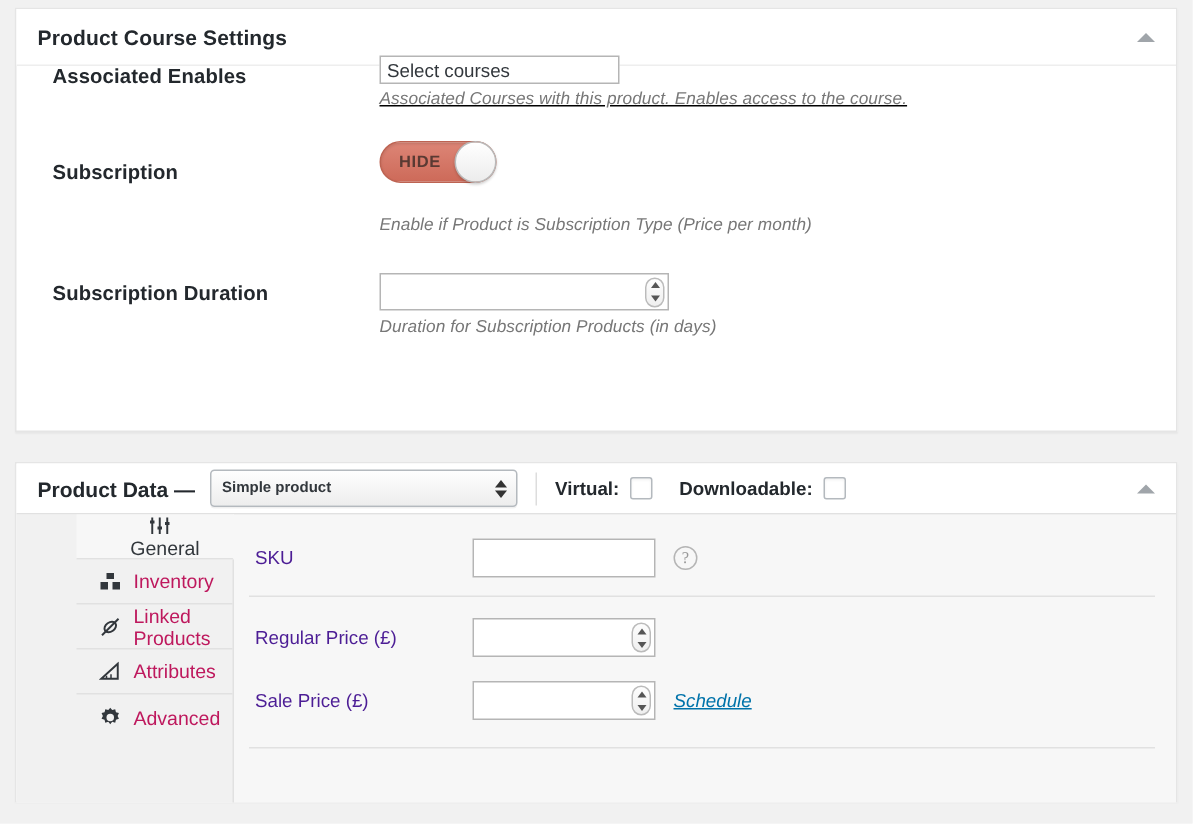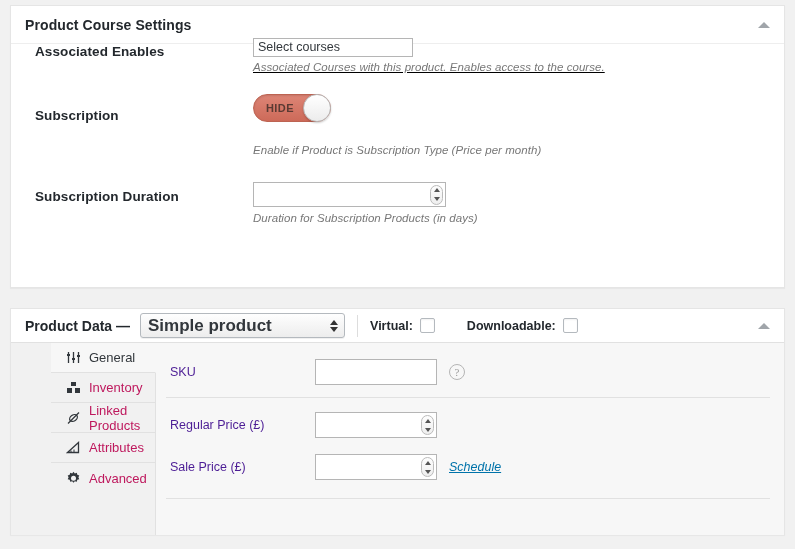--- a/index.html
+++ b/index.html
@@ -157,21 +157,21 @@
     white-space: nowrap;
   }
   .pd-select {
     appearance: none;
     -webkit-appearance: none;
     height: 25px;
     width: 205px;
     border: 1px solid #b4b9be;
     border-radius: 3px;
     background: linear-gradient(#fefefe,#ededed);
-    font-size: 17px;
+    font-size: 10px;
     font-weight: bold;
     color: #32373c;
     padding: 0 22px 0 7px;
     font-family: "Liberation Sans", sans-serif;
     box-shadow: 0 1px 0 rgba(0,0,0,.06);
     outline: none;
     cursor: pointer;
   }
   .select-wrap { position: relative; display: inline-block; }
   .select-arrows {
@@ -199,21 +199,21 @@
   .checkbox {
     width: 15px; height: 15px;
     border: 1px solid #b4b9be;
     background: #fff;
     border-radius: 2px;
     cursor: pointer;
     display: inline-block;
     vertical-align: middle;
     box-shadow: inset 0 1px 2px rgba(0,0,0,.06);
   }
-  .cb-group { display: flex; align-items: center; margin-right: 32px; }
+  .cb-group { display: flex; align-items: center; margin-right: 18px; }
 
   .pd-body {
     display: flex;
     height: 192px;
     background: #f7f7f7;
   }
   .pd-tabs {
     width: 145px;
     background: #f1f1f1;
     border-right: 1px solid #e1e1e1;
@@ -226,21 +226,21 @@
     display: flex;
     align-items: center;
     height: 30px;
     padding-left: 14px;
     font-size: 13px;
     color: #be185d;
     cursor: pointer;
     border-bottom: 1px solid #e1e1e1;
     position: relative;
   }
-  .pd-tab:first-child { border-top: none; }
+  .pd-tab:first-child { border-top: none; flex-direction: column; }
   .pd-tab.active {
     background: #f7f7f7;
     color: #32373c;
     font-weight: normal;
     border-right: 1px solid #f7f7f7;
     margin-right: -1px;
     z-index: 2;
   }
   .pd-tab .tabicon {
     width: 17px; height: 15px;

